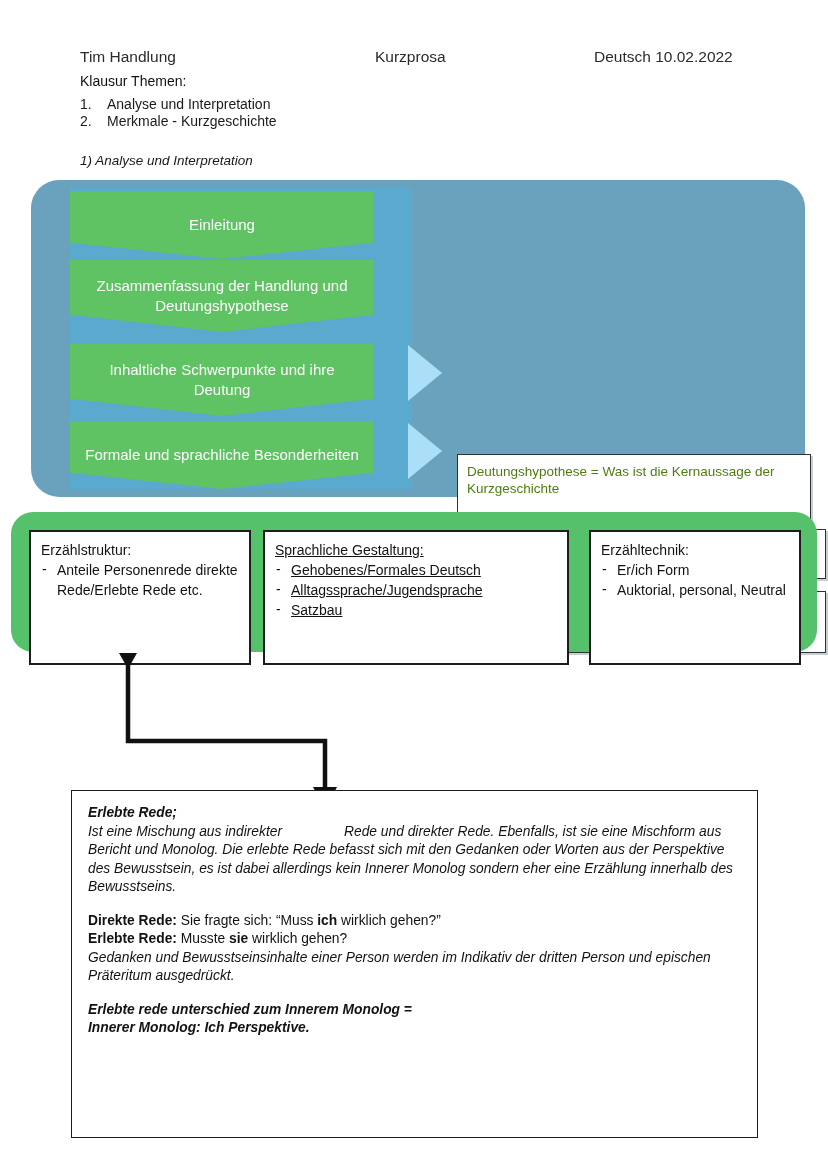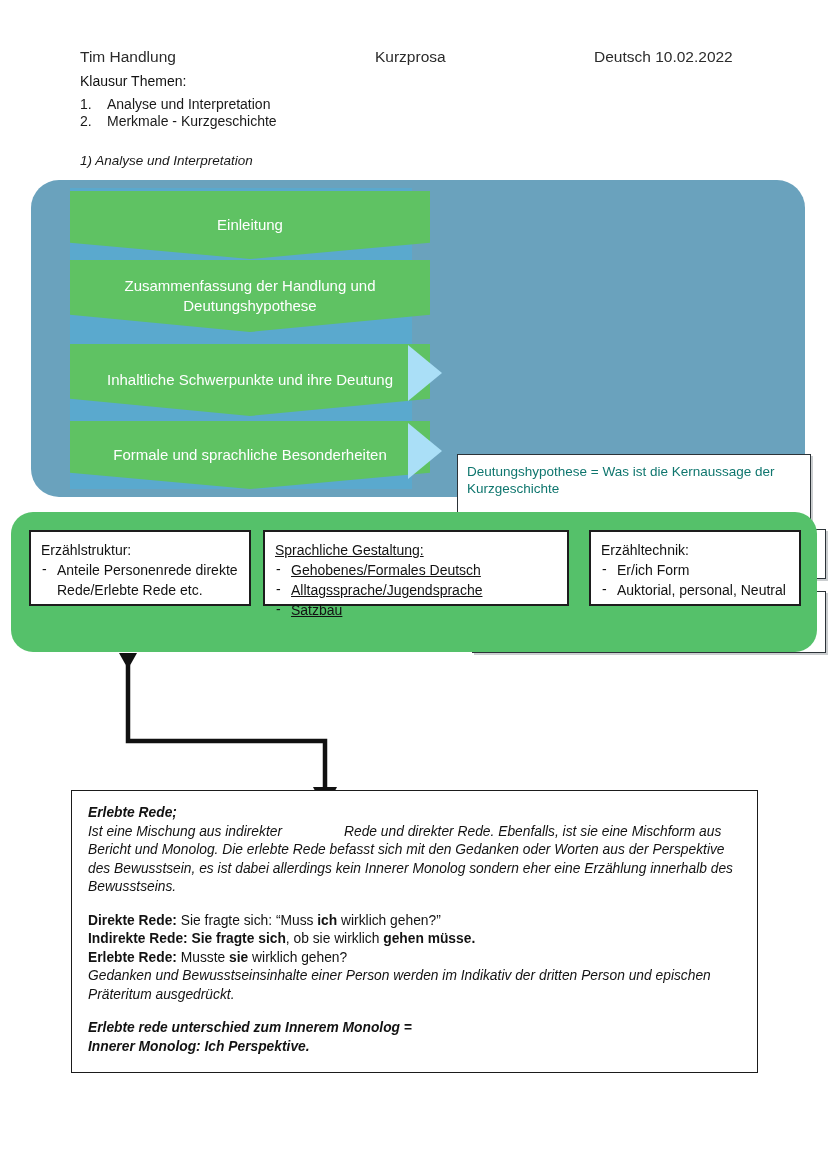--- a/index.html
+++ b/index.html
@@ -76,21 +76,21 @@
     position: absolute;
     left: 39px;   
     top: 8px;
     width: 342px;
     height: 301px;
     background: #5aa9ce;
   }
   .chevron {
     position: absolute;
     left: 39px;
-    width: 360px;
+    width: 304px;
     background: #5fc263;
     color: #ffffff;
     font-size: 15px;
     line-height: 20px;
     text-align: center;
     display: flex;
     align-items: center;
     justify-content: center;
     padding: 0 12px;
     box-sizing: border-box;
@@ -116,42 +116,42 @@
   .blue-arrow.a3 { top: 243px; }
 
   
   .note-box {
     position: absolute;
     background: #ffffff;
     border: 1.5px solid #2c3338;
     box-sizing: border-box;
     font-size: 13.5px;
     line-height: 17px;
-    color: #0f766e;
+    color: #4d7c0f;
     padding: 8px 9px;
     box-shadow: 2px 2px 0 rgba(20,30,40,0.22);
   }
   .note-1 { left: 426px; top: 274px; width: 354px; height: 66px; }
   .note-2 { left: 441px; top: 349px; width: 354px; height: 50px; }
   .note-3 { left: 441px; top: 411px; width: 354px; height: 62px; }
 
   
   .green-panel {
     position: absolute;
     left: 11px;
     top: 512px;
     width: 806px;
     height: 140px;
     background: #55c16a;
     border-radius: 22px;
   }
   .green-box {
     position: absolute;
     top: 18px;
-    height: 76px;
+    height: 135px;
     background: #ffffff;
     border: 2px solid #1d1d1d;
     box-sizing: border-box;
     padding: 8px 10px 0 10px;
     font-size: 14px;
     line-height: 20px;
     color: #121212;
   }
   .gb-1 { left: 18px;  width: 222px; }
   .gb-2 { left: 252px; width: 306px; text-decoration: underline; }
@@ -163,21 +163,21 @@
 
   
   .connector { position: absolute; left: 90px; top: 645px; width: 300px; height: 170px; }
 
   
   .bottom-box {
     position: absolute;
     left: 71px;
     top: 790px;
     width: 687px;
-    height: 283px;
+    height: 348px;
     background: #ffffff;
     border: 1.5px solid #1b1b1b;
     box-sizing: border-box;
     padding: 13px 16px;
     font-size: 13.8px;
     line-height: 18.5px;
     color: #121212;
   }
   .bb-head { font-weight: bold; font-style: italic; display: block; }
   .bb-para { font-style: italic; display: block; }
@@ -294,21 +294,20 @@
 </svg>
 
 <div class="bottom-box">
   <span class="bb-head">Erlebte Rede;</span>
   <span class="bb-para"><span>Ist eine Mischung aus indirekter</span><span class="nbspgap"></span><span>Rede und direkter Rede. Ebenfalls, ist sie eine Mischform aus Bericht und Monolog. Die erlebte Rede befasst sich mit den Gedanken oder Worten aus der Perspektive des Bewusstsein, es ist dabei allerdings kein Innerer Monolog sondern eher eine Erzählung innerhalb des Bewusstseins.</span></span>
 
   <span class="bb-gap"></span>
 
   <span class="bb-line"><b>Direkte Rede:</b><span> Sie fragte sich: “Muss </span><b>ich</b><span> wirklich gehen?”</span></span>
 
-  <span class="bb-line"><b>Indirekte Rede:</b><b> Sie fragte sich</b><span>, ob sie wirklich </span><b>gehen müsse.</b></span>
 
   <span class="bb-line"><b>Erlebte Rede:</b><span> Musste </span><b>sie</b><span> wirklich gehen?</span></span>
 
   <span class="bb-italic-line">Gedanken und Bewusstseinsinhalte einer Person werden im Indikativ der dritten Person und epischen Präteritum ausgedrückt.</span>
 
   <span class="bb-gap"></span>
 
   <span class="bb-bold-italic">Erlebte rede unterschied zum Innerem Monolog =</span>
   <span class="bb-bold-italic">Innerer Monolog: Ich Perspektive.</span>
 </div>

